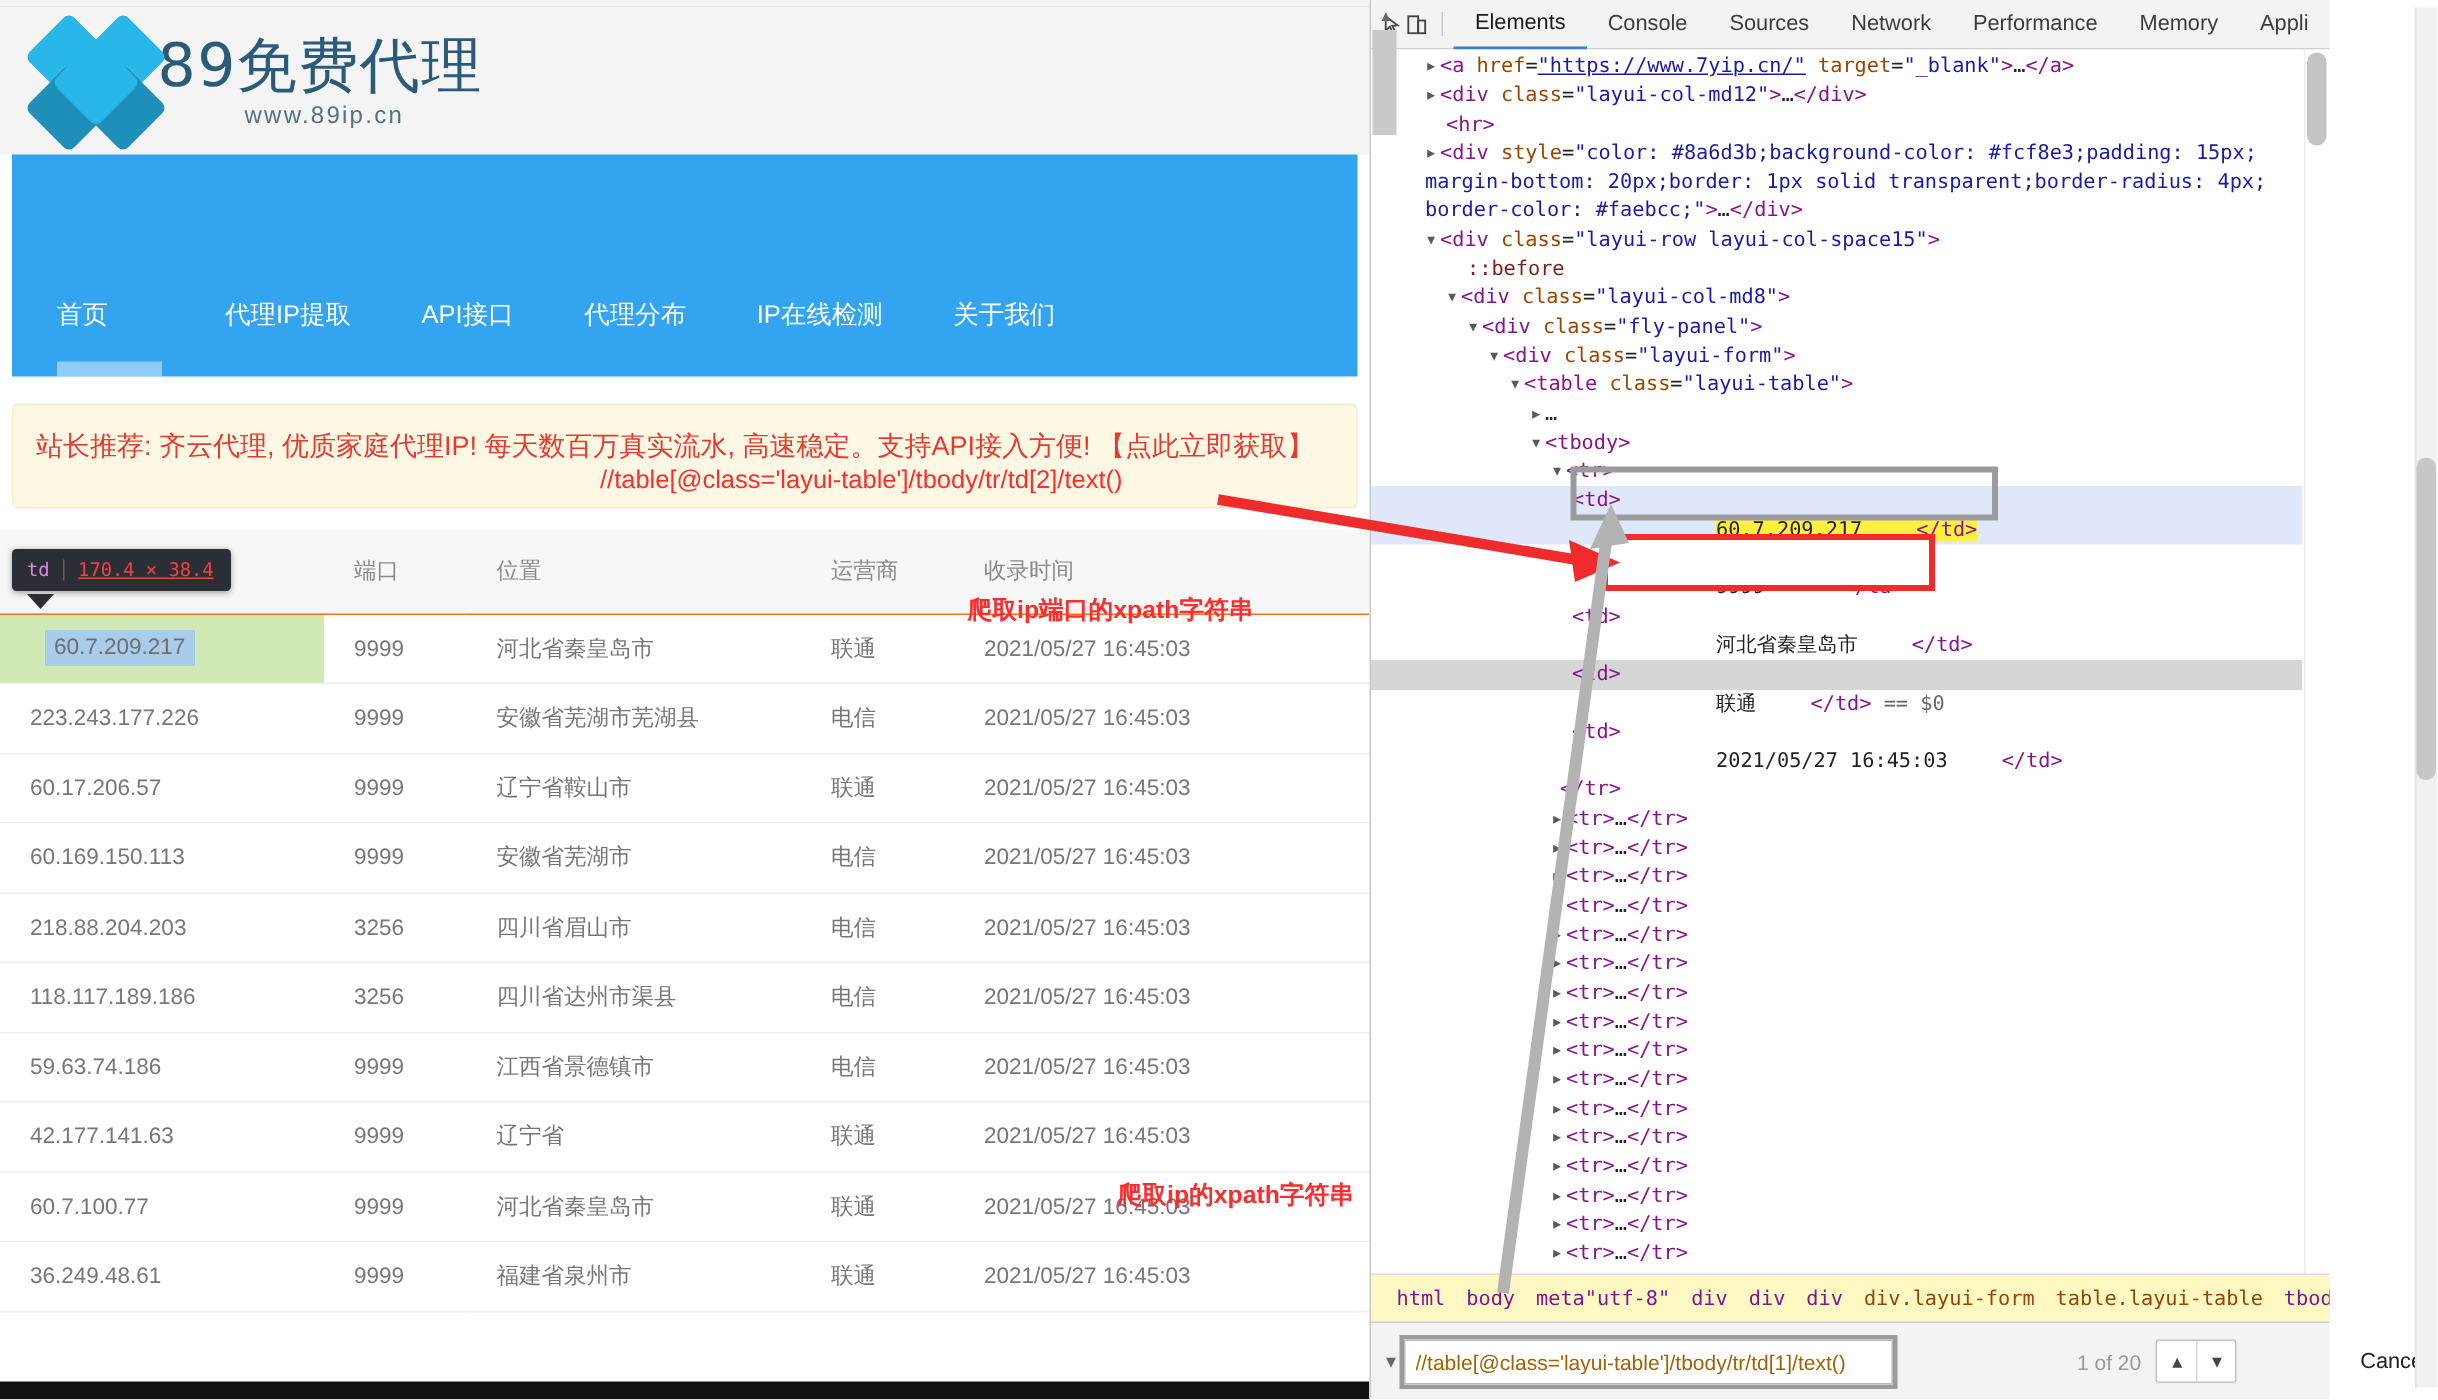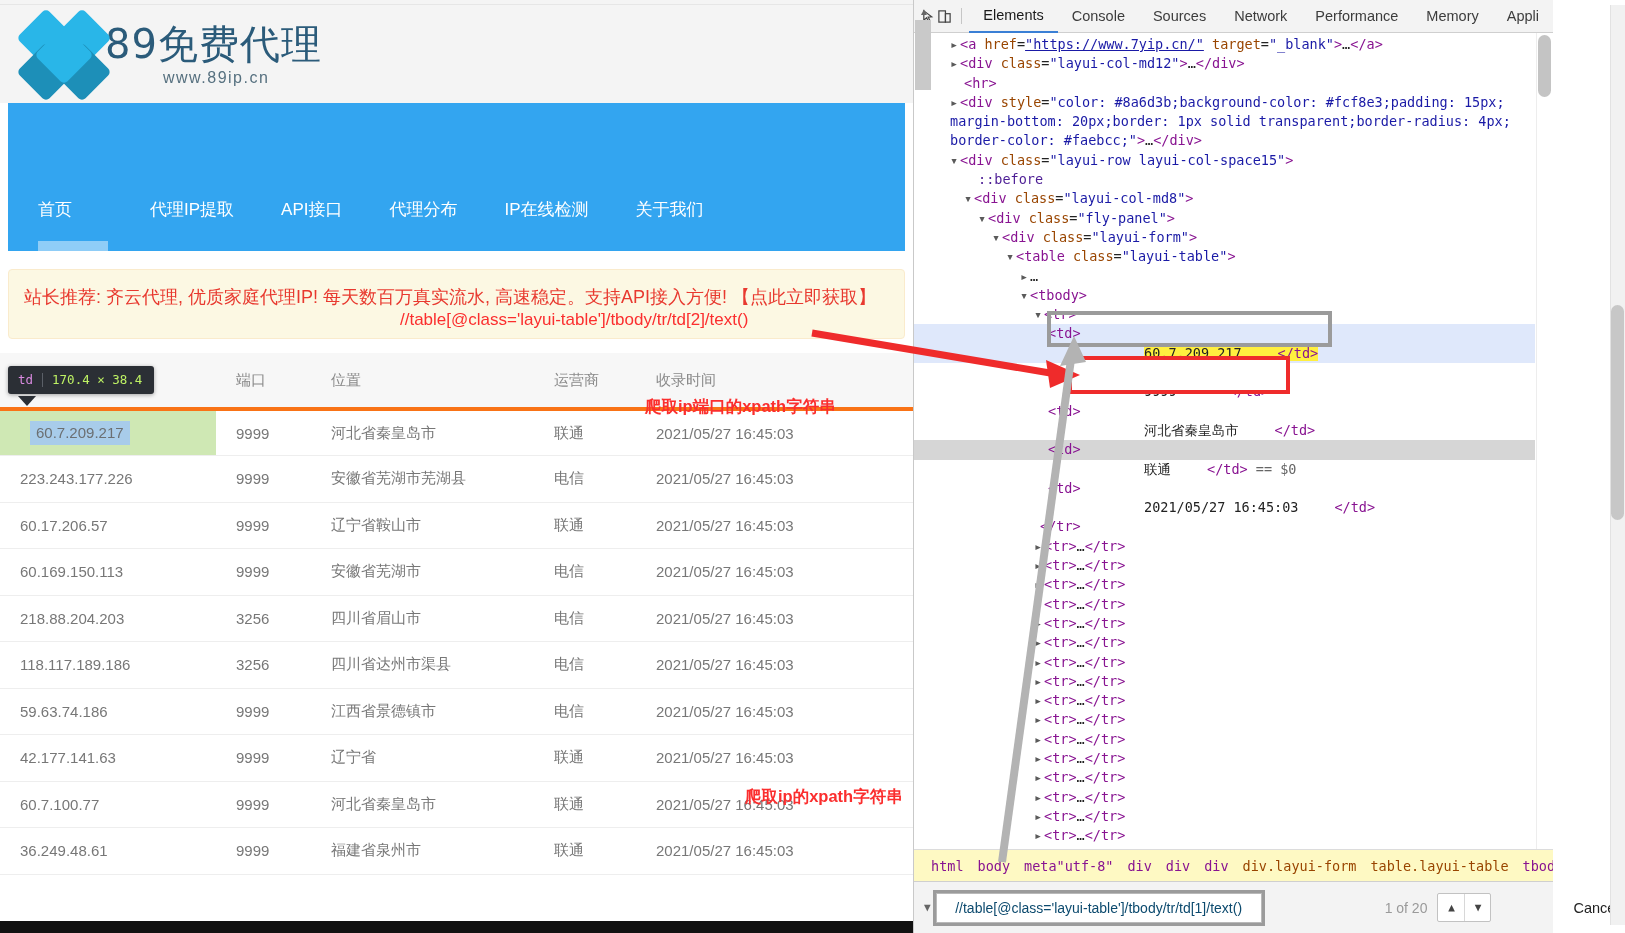--- a/index.html
+++ b/index.html
@@ -54,21 +54,21 @@
   .notice-bar {
     margin: 18px 8px 0 8px; background: #fcf8e3; border: 1px solid #faebcc;
     border-radius: 4px; padding: 15px; height: 70px;
   }
   .notice-text { color: #e8392f; font-size: 18px; white-space: nowrap; }
 
   .tbl-wrap { margin: 14px 0 0 0; }
   table.ip-table { width: 100%; border-collapse: collapse; table-layout: fixed; }
   table.ip-table th {
     text-align: left; font-weight: normal; color: #8a8a8a; font-size: 15px;
-    padding: 14px 0 14px 20px; background: #f7f7f7; border-bottom: 4px solid #f97316;
+    padding: 14px 0 14px 20px; background: #f7f7f7; border-bottom: 1px solid #f97316;
     height: 56px; vertical-align: middle;
   }
   table.ip-table td {
     color: #777; font-size: 15px; padding: 0 0 0 20px; height: 46.5px;
     border-bottom: 1px solid #eee; vertical-align: middle; background: #fff;
   }
   col.c-ip   { width: 216px; }
   col.c-port { width: 95px; }
   col.c-loc  { width: 223px; }
   col.c-isp  { width: 102px; }
@@ -85,21 +85,21 @@
   
   .inspect-tip {
     position: absolute; left: 8px; top: 366px; z-index: 40;
     background: #2b2f35; color: #fff; border-radius: 3px;
     padding: 6px 12px 7px 10px; font-size: 12.5px;
     font-family: "DejaVu Sans Mono", monospace; display: flex; align-items: center;
     box-shadow: 0 1px 4px rgba(0,0,0,.35);
   }
   .inspect-tip .tag { color: #d98ae0; margin-right: 9px; }
   .inspect-tip .bar { width: 1px; height: 14px; background: #5b6068; margin-right: 9px; }
-  .inspect-tip .dims { color: #bef264; }
+  .inspect-tip .dims { color: #ef4444; text-decoration: underline; }
   .inspect-tip-arrow {
     position: absolute; left: 18px; top: 396px; z-index: 40;
     width: 0; height: 0; border-left: 9px solid transparent;
     border-right: 9px solid transparent; border-top: 10px solid #2b2f35;
   }
 
   
   .annot {
     position: absolute; color: #fb2e2e; font-size: 16.5px; z-index: 35;
     white-space: nowrap; font-family: "Liberation Sans", sans-serif;
@@ -142,21 +142,21 @@
   .dt-dom {
     position: absolute; left: 0; top: 33px; right: 18px; bottom: 84px;
     overflow: hidden; font-size: 13.5px; line-height: 19.3px; color: #222;
     padding: 2px 0 0 0; background: #fff;
   }
   .dl { white-space: pre; position: relative; height: 19.3px; }
   .tw { color: #881391; }      
   .at { color: #994500; }      
   .av { color: #1a1aa6; }      
   .tx { color: #222; }
-  .pseudo { color: #4c1d95; }
+  .pseudo { color: #7f1d1d; }
   .lnk { color: #1a1aa6; text-decoration: underline; }
   .arrow { color: #5a5a5a; display: inline-block; width: 10px; }
   .selnode { background: #dfe8fb; }
   .graynode { background: #d6d6d6; }
   .dollar { color: #666; }
   .ind2 { padding-left: 36px; } .ind3 { padding-left: 50px; }
   .ind4 { padding-left: 64px; } .ind5 { padding-left: 78px; }
   .ind6 { padding-left: 92px; } .ind7 { padding-left: 106px; }
   .ind8 { padding-left: 120px; }
   .hl-yellow { background: #ffef3f; }
@@ -185,22 +185,22 @@
     position: absolute; left: 0; right: 0; bottom: 0; height: 52px;
     background: #f3f3f3; border-top: 1px solid #cfcfcf;
     display: flex; align-items: center; padding: 0 10px;
   }
   .find-caret { color: #666; width: 18px; font-size: 11px; }
   .find-input-box {
     border: 3px solid #9b9b9b; background: #fff; padding: 0; margin-left: 2px;
   }
   .find-input {
     width: 326px; height: 30px; border: 1px solid #b9b9b9; outline: none;
-    font-size: 14px; padding: 0 7px; color: #0c4a6e;
-    font-family: "Liberation Sans", sans-serif; background: #fff; text-align: center;
+    font-size: 14px; padding: 0 7px; color: #a16207;
+    font-family: "Liberation Sans", sans-serif; background: #fff;
   }
   .find-count {
     font-family: "Liberation Sans", sans-serif; font-size: 14px; color: #9a9a9a;
     margin-left: 120px; white-space: nowrap;
   }
   .find-nav {
     display: flex; margin-left: 10px; border: 1px solid #c2c2c2; background: #fff; border-radius: 2px;
   }
   .find-nav div {
     width: 26px; height: 27px; display: flex; align-items: center; justify-content: center;

